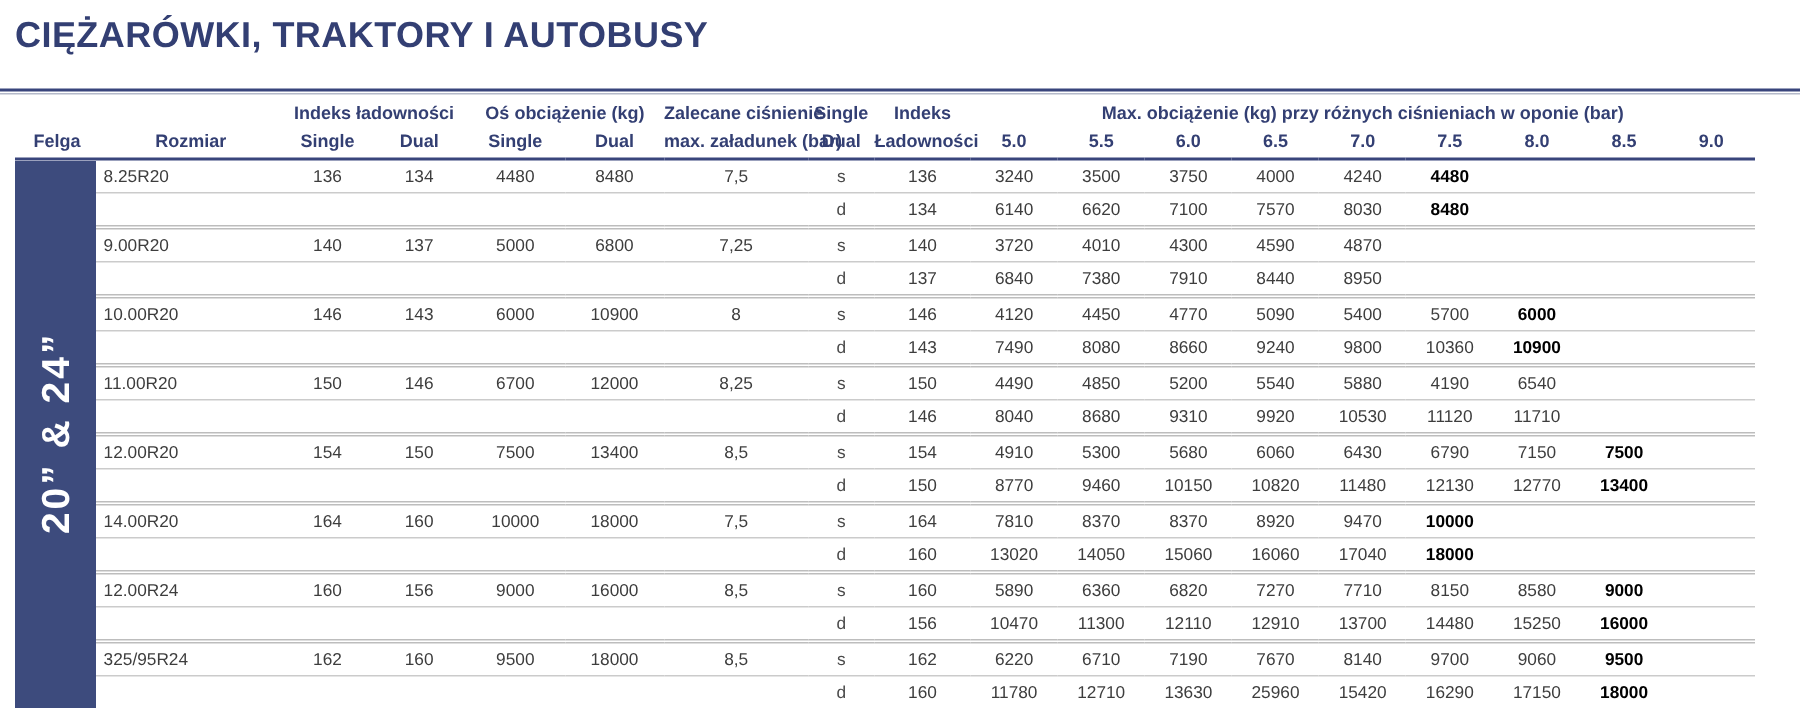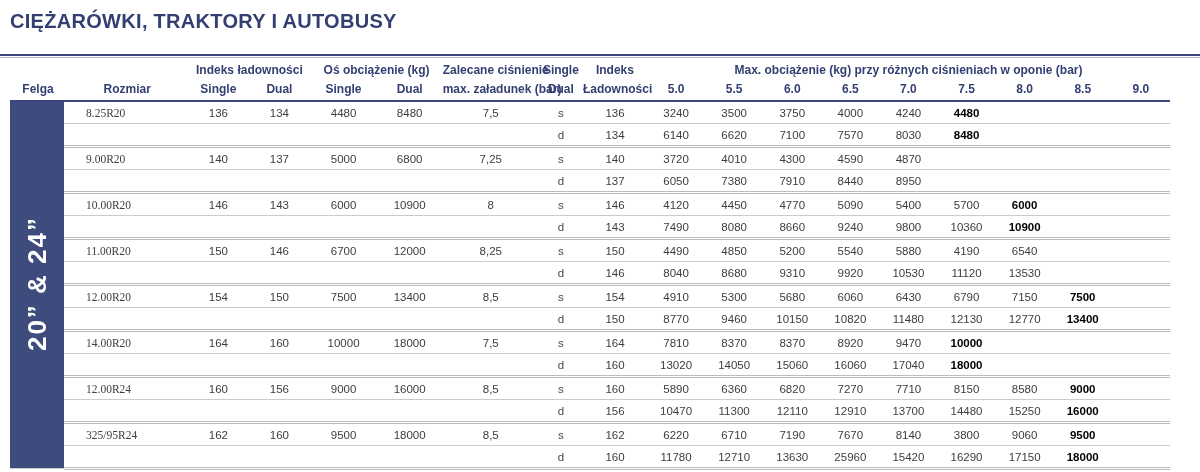--- a/index.html
+++ b/index.html
@@ -4,21 +4,21 @@
 <style>
   html,body{margin:0;padding:0;background:#fff;}
   body{
     width:1200px;height:472px;overflow:hidden;
     font-family:"Liberation Sans","DejaVu Sans",sans-serif;
     -webkit-font-smoothing:antialiased;
   }
   .page{position:relative;width:1200px;height:472px;}
   .page-title{
     margin:10px 0 0 10px;
-    font-size:20px;font-weight:bold;color:#333f73;letter-spacing:.3px;
+    font-size:24px;font-weight:bold;color:#333f73;letter-spacing:.3px;
   }
   .title-rule{
     margin-top:21px;height:1px;
     border-top:2px solid #39457c;
     border-bottom:1px solid #b4b9c9;
   }
   table.spec{
     margin-left:10px;margin-top:4px;
     border-collapse:collapse;table-layout:fixed;width:1160px;
   }
@@ -29,21 +29,21 @@
     border-bottom:0;white-space:nowrap;
   }
   thead tr.h2 th{border-bottom:2px solid #39457c;}
   thead th.al{text-align:center;padding-left:2px;}
   tbody td{
     font-size:11.5px;color:#3d3d3d;text-align:center;
     height:21px;padding:0;white-space:nowrap;overflow:hidden;
   }
   tr.s-row td{border-bottom:1px solid #cbcbcb;}
   tr.d-row td{border-bottom:3px double #bdbdbd;}
-  td.size-cell{text-align:left;padding-left:22px;font-family:Liberation Serif, serif;}
+  td.size-cell{text-align:left;padding-left:5px;}
   td.sd-cell{color:#4a4a4a;}
   td.max-load{font-weight:bold;color:#000;}
   td.sidebar-cell{
     background:#3d4b7d;border-bottom:none;
     vertical-align:middle;text-align:center;padding:0;
   }
   .sidebar-label{
     display:inline-block;
     writing-mode:vertical-rl;transform:rotate(180deg);
     color:#ffffff;font-weight:bold;font-size:26px;letter-spacing:2px;
@@ -170,21 +170,21 @@
         </tr>
         <tr class="d-row">
           <td class="size-cell"></td>
           <td></td>
           <td></td>
           <td></td>
           <td></td>
           <td></td>
           <td class="sd-cell">d</td>
           <td>137</td>
-          <td>6050</td>
+          <td>6840</td>
           <td>7380</td>
           <td>7910</td>
           <td>8440</td>
           <td>8950</td>
           <td></td>
           <td></td>
           <td></td>
           <td></td>
         </tr>
         <tr class="s-row">
@@ -252,21 +252,21 @@
           <td></td>
           <td></td>
           <td class="sd-cell">d</td>
           <td>146</td>
           <td>8040</td>
           <td>8680</td>
           <td>9310</td>
           <td>9920</td>
           <td>10530</td>
           <td>11120</td>
-          <td>13530</td>
+          <td>11710</td>
           <td></td>
           <td></td>
         </tr>
         <tr class="s-row">
           <td class="size-cell">12.00R20</td>
           <td>154</td>
           <td>150</td>
           <td>7500</td>
           <td>13400</td>
           <td>8,5</td>
@@ -384,21 +384,21 @@
           <td>9500</td>
           <td>18000</td>
           <td>8,5</td>
           <td class="sd-cell">s</td>
           <td>162</td>
           <td>6220</td>
           <td>6710</td>
           <td>7190</td>
           <td>7670</td>
           <td>8140</td>
-          <td>3800</td>
+          <td>9700</td>
           <td>9060</td>
           <td class="max-load">9500</td>
           <td></td>
         </tr>
         <tr class="d-row">
           <td class="size-cell"></td>
           <td></td>
           <td></td>
           <td></td>
           <td></td>

